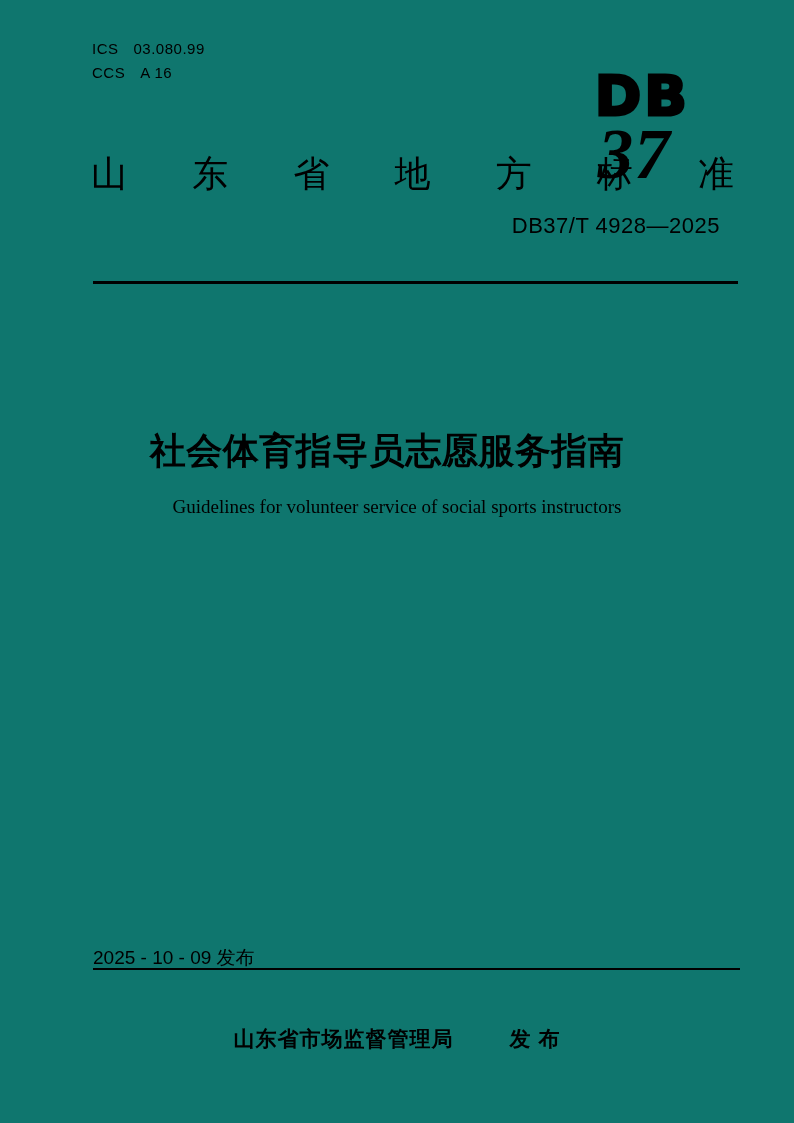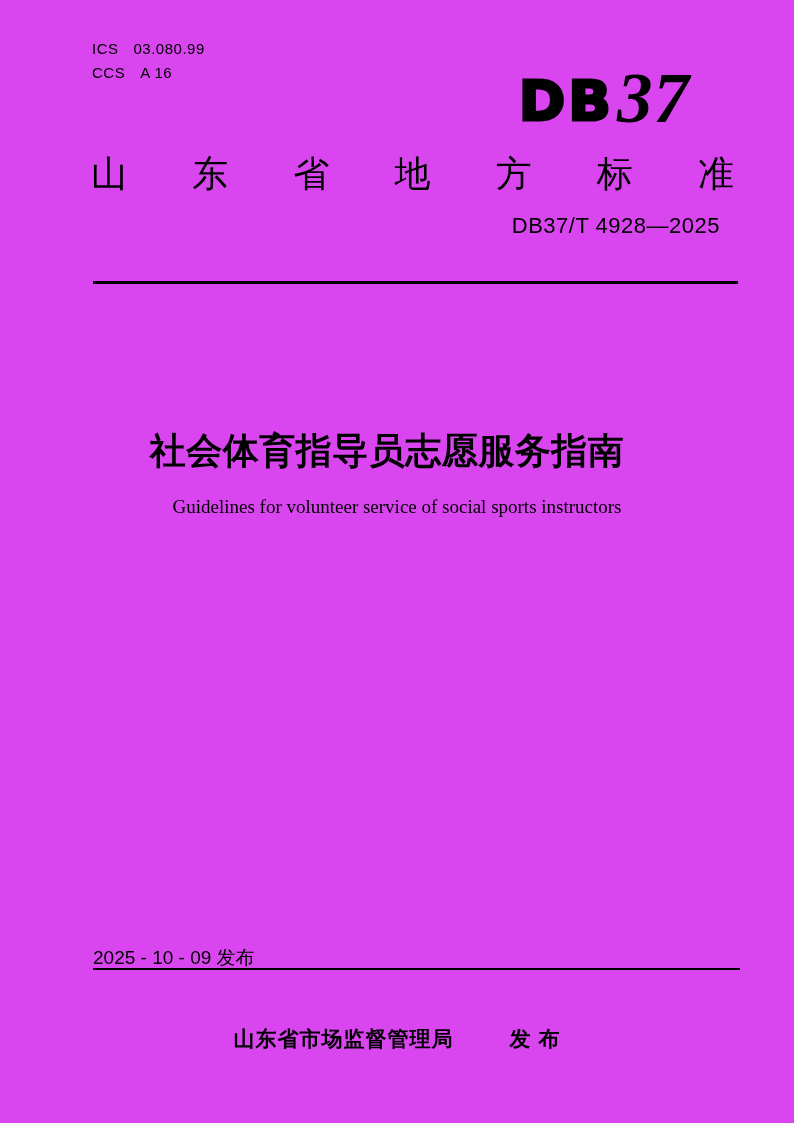--- a/index.html
+++ b/index.html
@@ -4,28 +4,28 @@
 <style>
   html, body { margin: 0; padding: 0; }
   body {
     width: 794px; height: 1123px;
     background: #ffffff;
     font-family: "Liberation Sans", sans-serif;
     color: #000000;
     position: relative;
     overflow: hidden;
   }
-  .page { position: absolute; inset: 0; background: #d946ef; padding-left: 47px; }
+  .page { position: absolute; inset: 0; background: #0f766e; padding-left: 47px; }
 
   
   .code-block { position: absolute; left: 92px; top: 36px; font-size: 15px; letter-spacing: 0.5px; }
   .code-line { display: flex; gap: 15px; height: 24px; align-items: center; }
 
   
-  .db-logo { position: absolute; top: 68px; right: 104px; display: flex; align-items: flex-end; line-height: 1; }
+  .db-logo { position: absolute; top: 68px; right: 104px; display: flex; align-items: flex-start; line-height: 1; flex-direction: column; }
   .logo-db {
     font-family: "DejaVu Sans", sans-serif;
     font-weight: bold; font-size: 56px; line-height: 1;
     letter-spacing: 3px;
     -webkit-text-stroke: 3px #000;
   }
   .logo-num {
     font-family: "Liberation Serif", serif;
     font-style: italic; font-weight: bold;
     font-size: 71px; line-height: 0.86;

